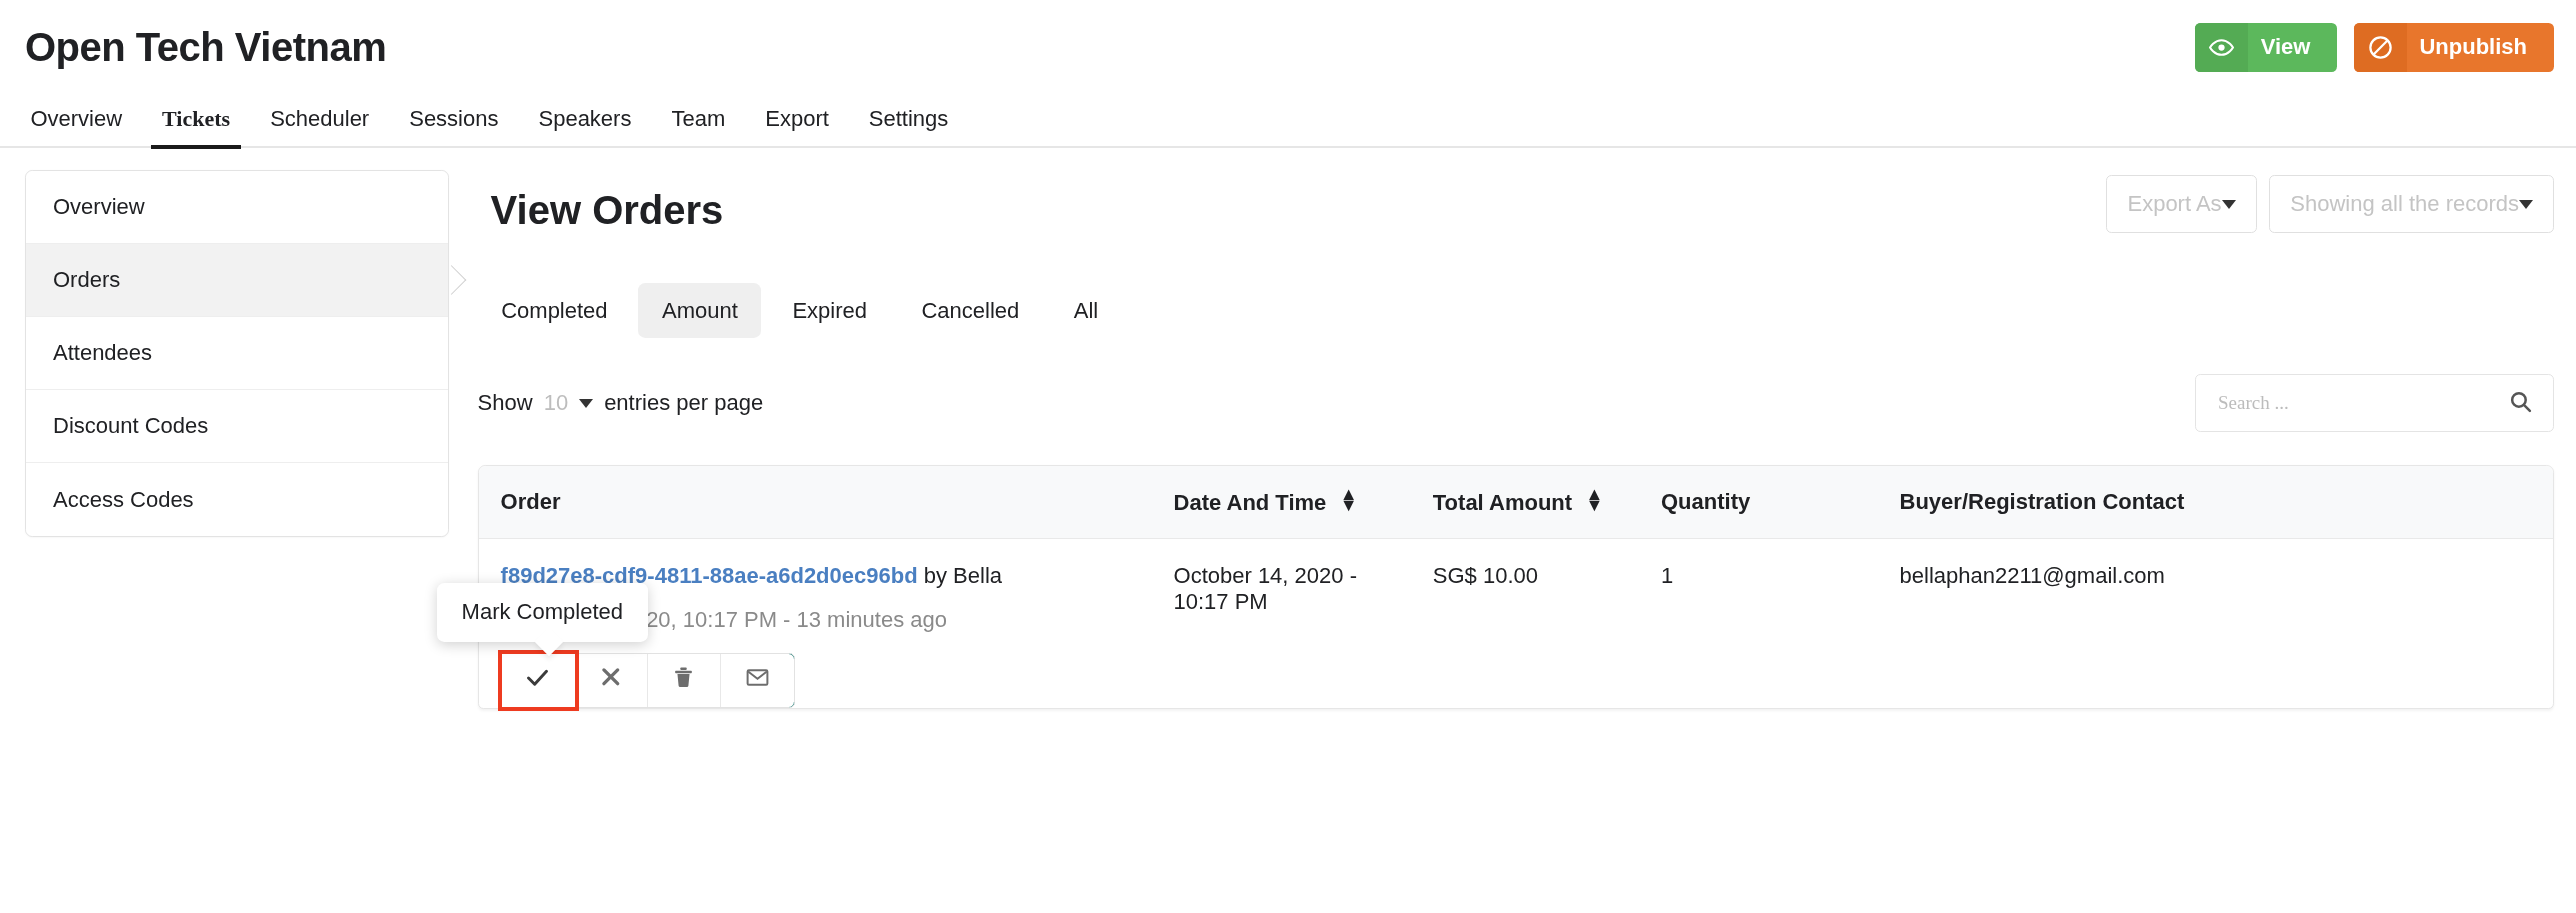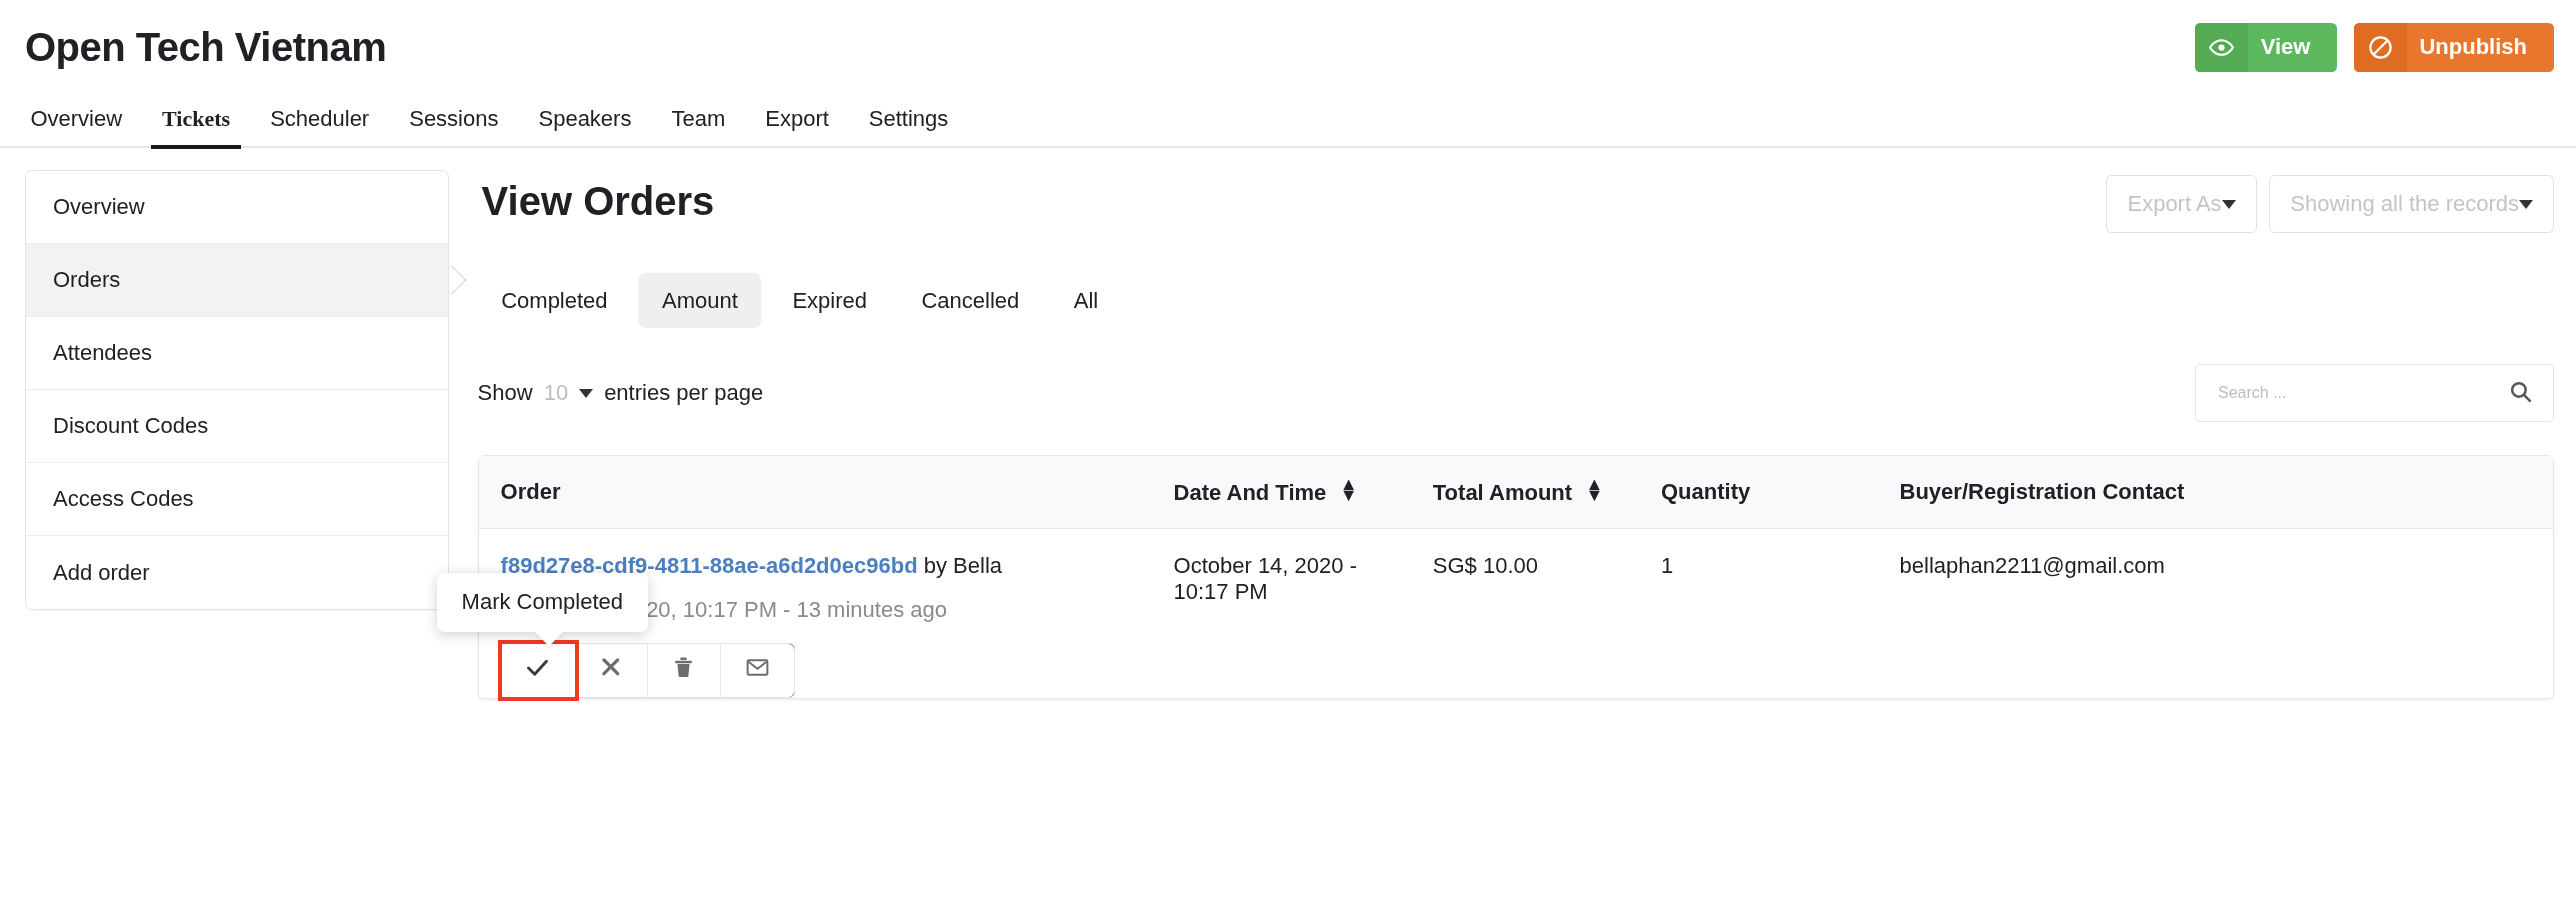--- a/index.html
+++ b/index.html
@@ -131,21 +131,21 @@
   .main { flex: 1; min-width: 0; padding-left: 3.6px; }
   .main-head {
     display: flex;
     align-items: flex-start;
     justify-content: space-between;
   }
   .view-title {
     font-size: 40px;
     font-weight: bold;
     color: #202124;
-    margin: 4px;
+    margin: 13px;
     line-height: 1;
     padding-top: 7.3px;
   }
   .head-controls { display: flex; gap: 12.7px; padding-top: 5.4px; }
   .dropdown {
     border: 0.9px solid #e0e0e0;
     border-radius: 5.4px;
     height: 58px;
     display: flex;
     align-items: center;
@@ -208,22 +208,22 @@
     border: 0.9px solid #e4e4e4;
     border-radius: 5.4px;
     background: #ffffff;
     display: flex;
     align-items: center;
   }
   .search-box input {
     border: none;
     outline: none;
     background: transparent;
-    font-size: 16px;
-    font-family: Liberation Sans, sans-serif;
+    font-size: 19px;
+    font-family: Liberation Serif, serif;
     color: #333;
     padding: 0 51px 0 22px;
     width: 100%;
     height: 100%;
   }
   .search-box input::placeholder { color: #bcbcbc; }
   .search-icon {
     position: absolute;
     right: 20px;
     top: 50%;
@@ -387,23 +387,20 @@
         <span>Orders</span>
       </div>
     <div class="side-item">
         <span>Attendees</span>
       </div>
     <div class="side-item">
         <span>Discount Codes</span>
       </div>
     <div class="side-item">
         <span>Access Codes</span>
-      </div>
-    <div class="side-item">
-        <span>Add order</span>
       </div>
   </div>
 
   <div class="main">
 
     <div class="main-head">
       <h1 class="view-title">View Orders</h1>
       <div class="head-controls">
         <div class="dropdown">
           <span>Export As</span>

